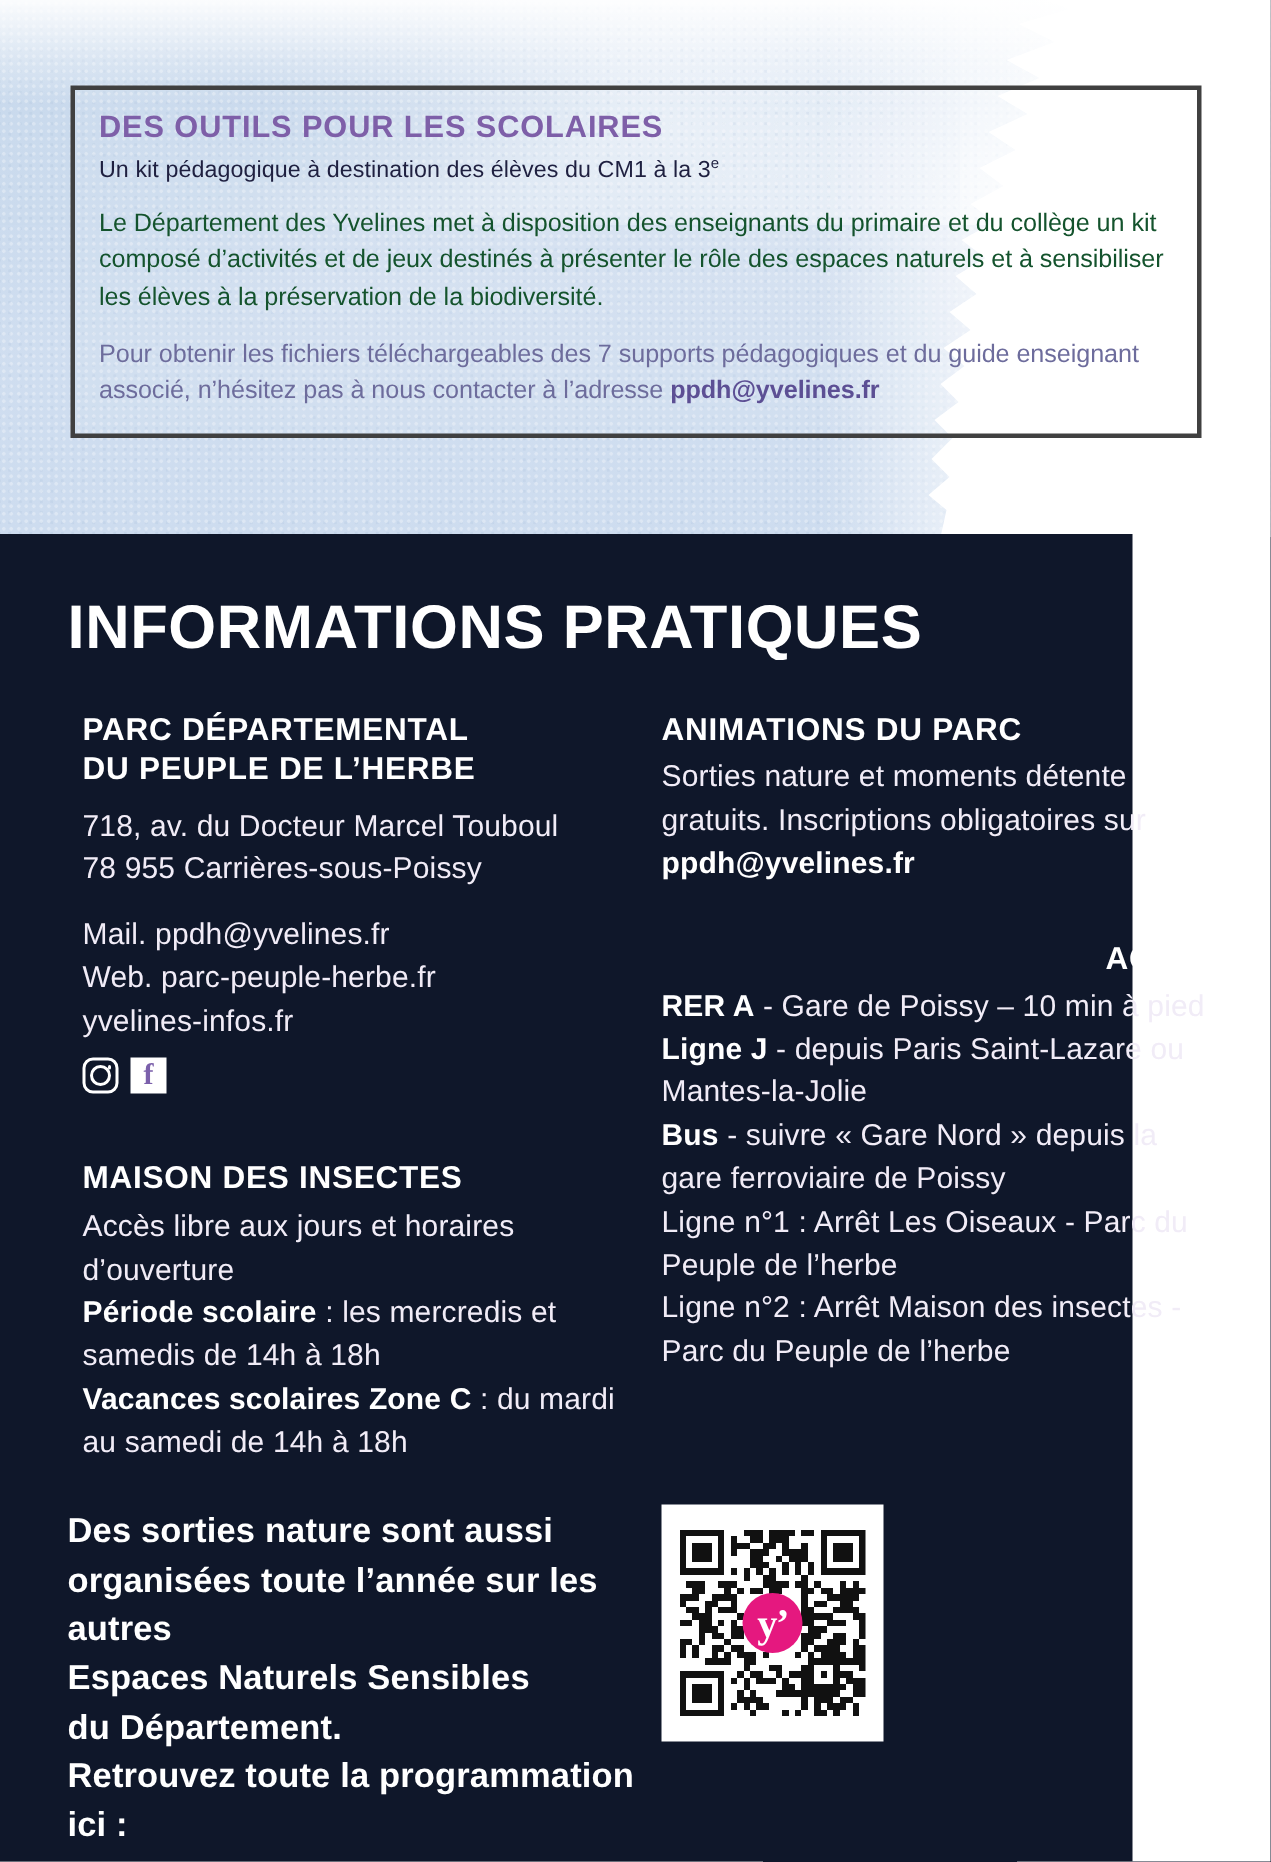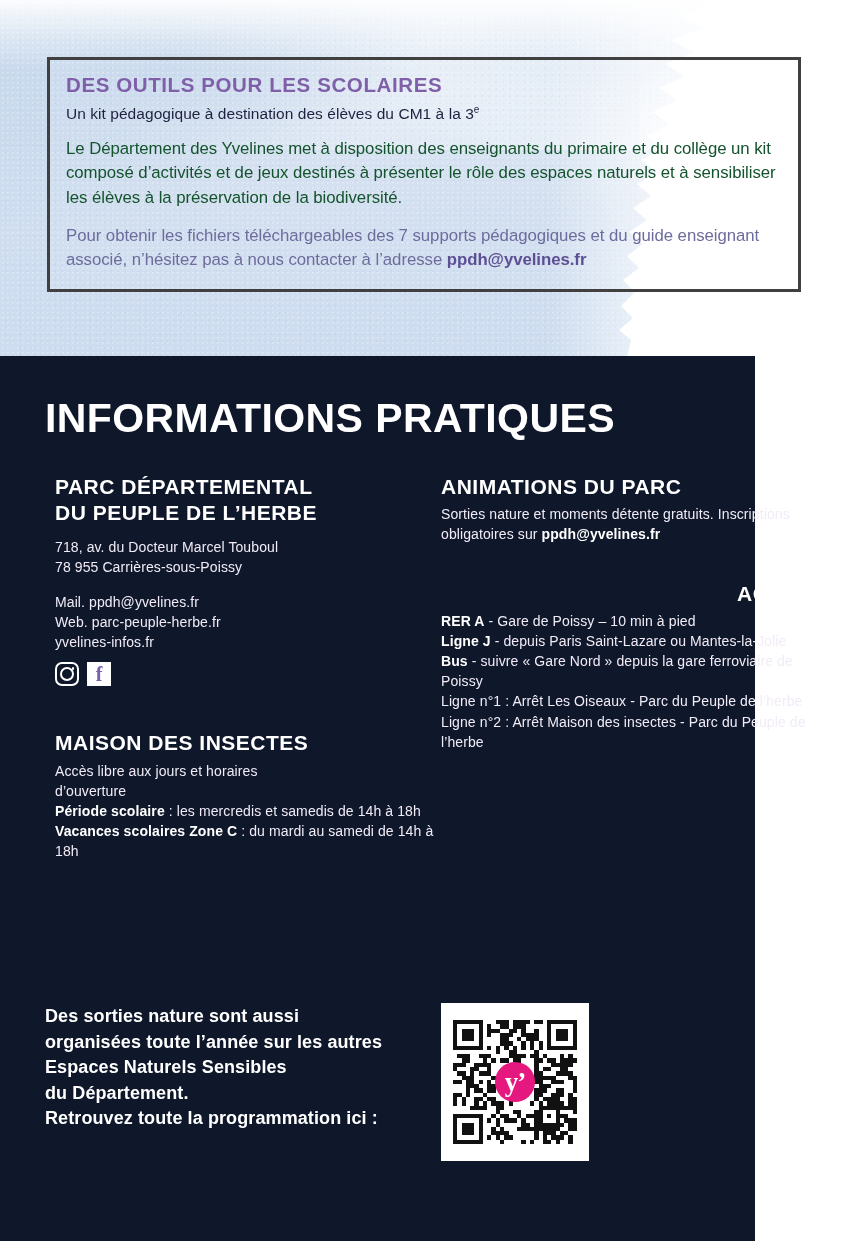--- a/index.html
+++ b/index.html
@@ -156,21 +156,21 @@
   }
 
   h2.sec-head {
     font-size: 21px;
     font-weight: 800;
     letter-spacing: 0.5px;
     line-height: 1.25;
     color: #ffffff;
   }
   .sec-body {
-    font-size: 14px;
+    font-size: 20px;
     line-height: 1.44;
     color: #f1ecf7;
     font-weight: 300;
     letter-spacing: 0.1px;
   }
   .sec-body b { font-weight: 800; color: #ffffff; }
 
   .addr-block { margin-top: 10px; }
   .contact-block { margin-top: 15px; }
 
@@ -227,21 +227,21 @@
   .acces-block { margin-top: 36px; }
   .acces-block h2 { margin-bottom: 4px; text-align: right; }
   .animations-block .sec-body { margin-top: 4px; }
 
   .outro {
     position: absolute;
     left: 45px;
     top: 648px;
     width: 380px;
     color: #ffffff;
-    font-size: 18px;
+    font-size: 23px;
     font-weight: 800;
     line-height: 1.42;
     letter-spacing: 0.1px;
   }
 
   
   .qr-wrap {
     position: absolute;
     left: 441px;
     top: 647px;

